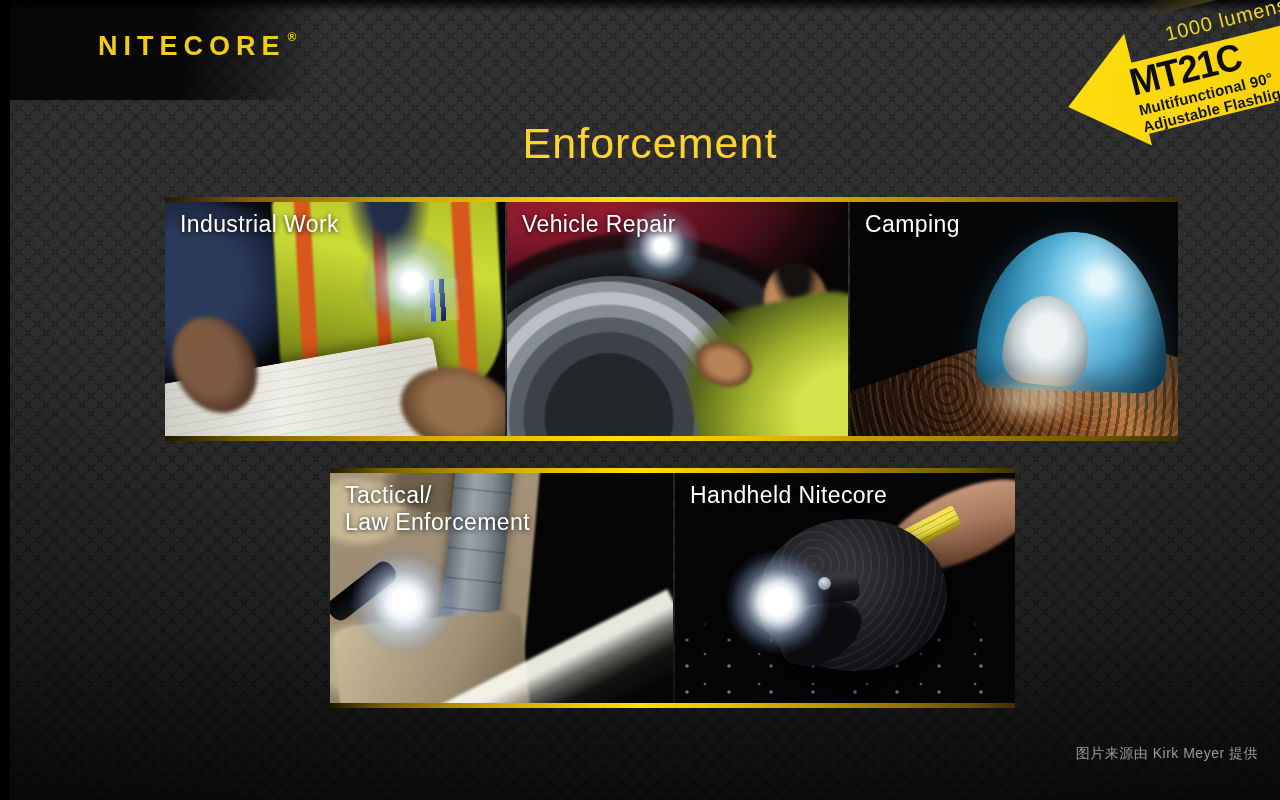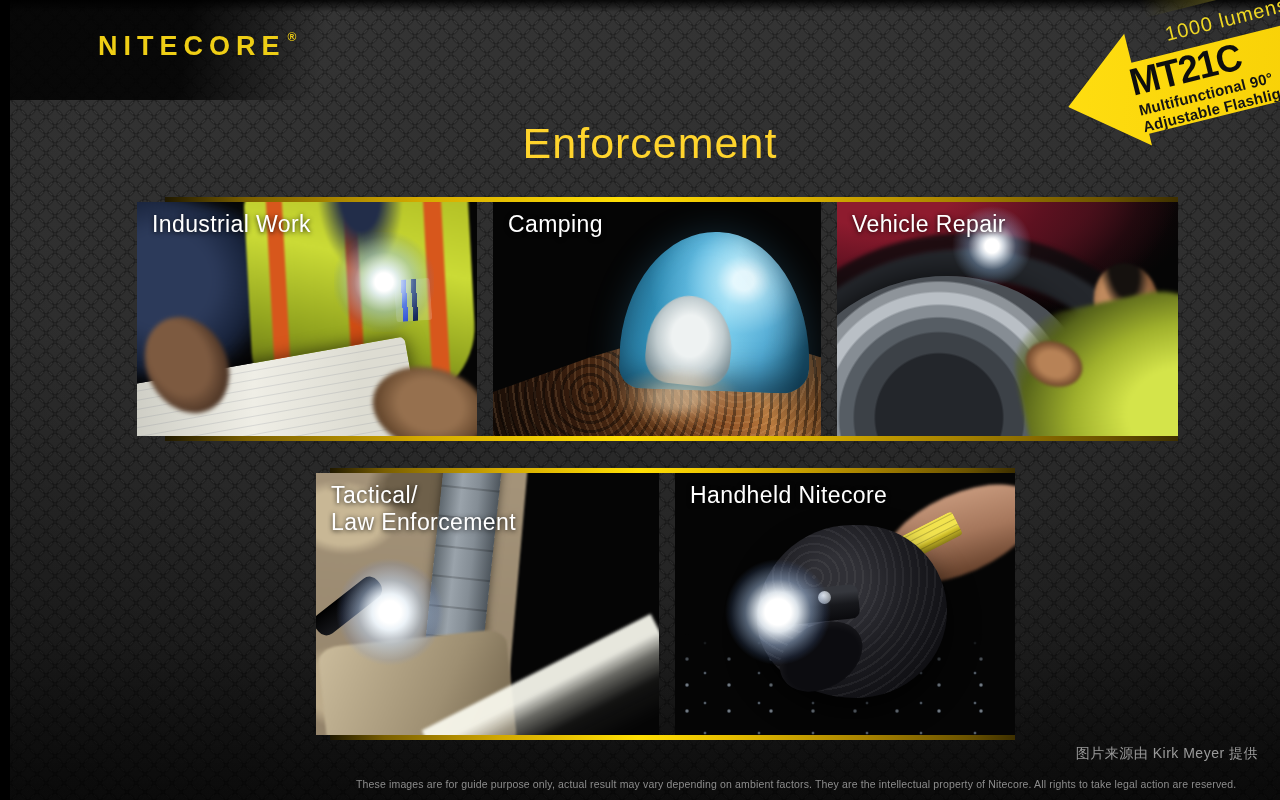--- a/index.html
+++ b/index.html
@@ -51,24 +51,24 @@
   .title{position:absolute;left:0;right:0;top:119px;margin:0;text-align:center;
     font-size:43px;font-weight:normal;letter-spacing:1px;
     color:var(--title-yellow,#FFD42C);}
 
   
   .strip{position:absolute;}
   .strip1{left:155px;top:197px;width:1013px;}
   .strip2{left:320px;top:468px;width:685px;}
   .gold{height:5px;
     background:linear-gradient(90deg,#201900 0%,#7a5f00 8%,#d3a900 25%,#ffdf05 45%,#e8bf00 58%,#a88300 78%,#6b5300 93%,#3d2f00 100%);}
-  .photos{display:flex;gap:16px;justify-content:flex-end;}
+  .photos{display:flex;gap:2px;justify-content:flex-end;}
   figure.ph{margin:0;position:relative;overflow:hidden;background:#050505;flex:0 0 auto;}
   .strip1 .ph{height:234px;}
-  .strip2 .ph{height:262px;}
+  .strip2 .ph{height:230px;}
   .w340{width:340px}.w341{width:341px}.w328{width:328px}.w343{width:343px}
   .ph>div{position:absolute;}
   .plabel{position:absolute;top:9px;left:15px;margin:0;color:var(--label-white,#fff);
     font-size:23px;letter-spacing:.4px;line-height:1.18;white-space:pre-line;
     text-shadow:0 1px 5px rgba(0,0,0,.85);}
 
   
   .p1{background:linear-gradient(200deg,#0c0f16,#07080c 70%);}
   .p1-shirt{left:-10%;top:0;width:48%;height:80%;transform:rotate(15deg);filter:blur(6px);
     background:radial-gradient(ellipse at 35% 45%, #2c3a5a 0 35%, #17223a 60%, rgba(10,14,24,0) 75%);}
@@ -233,36 +233,36 @@
       <figure class="ph w340 p1">
         <div class="p1-shirt"></div>
         <div class="p1-vest"></div>
         <div class="p1-pocket"></div>
         <div class="p1-paper"></div>
         <div class="p1-handL"></div>
         <div class="p1-handR"></div>
         <div class="p1-glow"></div>
         <figcaption class="plabel">Industrial Work</figcaption>
       </figure>
-      <figure class="ph w328 p3">
-        <div class="p3-ground"></div>
-        <div class="p3-tent"></div>
-        <div class="p3-door"></div>
-        <div class="p3-hotspot"></div>
-        <figcaption class="plabel">Camping</figcaption>
-      </figure>
       <figure class="ph w341 p2">
         <div class="p2-car"></div>
         <div class="p2-arch"></div>
         <div class="p2-tire"></div>
         <div class="p2-head"></div>
         <div class="p2-body"></div>
         <div class="p2-hand"></div>
         <div class="p2-glow"></div>
         <figcaption class="plabel">Vehicle Repair</figcaption>
+      </figure>
+      <figure class="ph w328 p3">
+        <div class="p3-ground"></div>
+        <div class="p3-tent"></div>
+        <div class="p3-door"></div>
+        <div class="p3-hotspot"></div>
+        <figcaption class="plabel">Camping</figcaption>
       </figure>
     </div>
     <div class="gold"></div>
   </section>
 
   <section class="strip strip2">
     <div class="gold"></div>
     <div class="photos">
       <figure class="ph w343 p4">
         <div class="p4-camo"></div>
@@ -283,14 +283,13 @@
         <div class="p5-torch"></div>
         <div class="p5-switch"></div>
         <div class="p5-glow"></div>
         <figcaption class="plabel">Handheld Nitecore</figcaption>
       </figure>
     </div>
     <div class="gold"></div>
   </section>
 
   <div class="credit">图片来源由 Kirk Meyer 提供</div>
-  <div class="disclaimer">These images are for guide purpose only, actual result may vary depending on ambient factors. They are the intellectual property of Nitecore. All rights to take legal action are reserved.</div>
 </div>
 
 </body></html>

